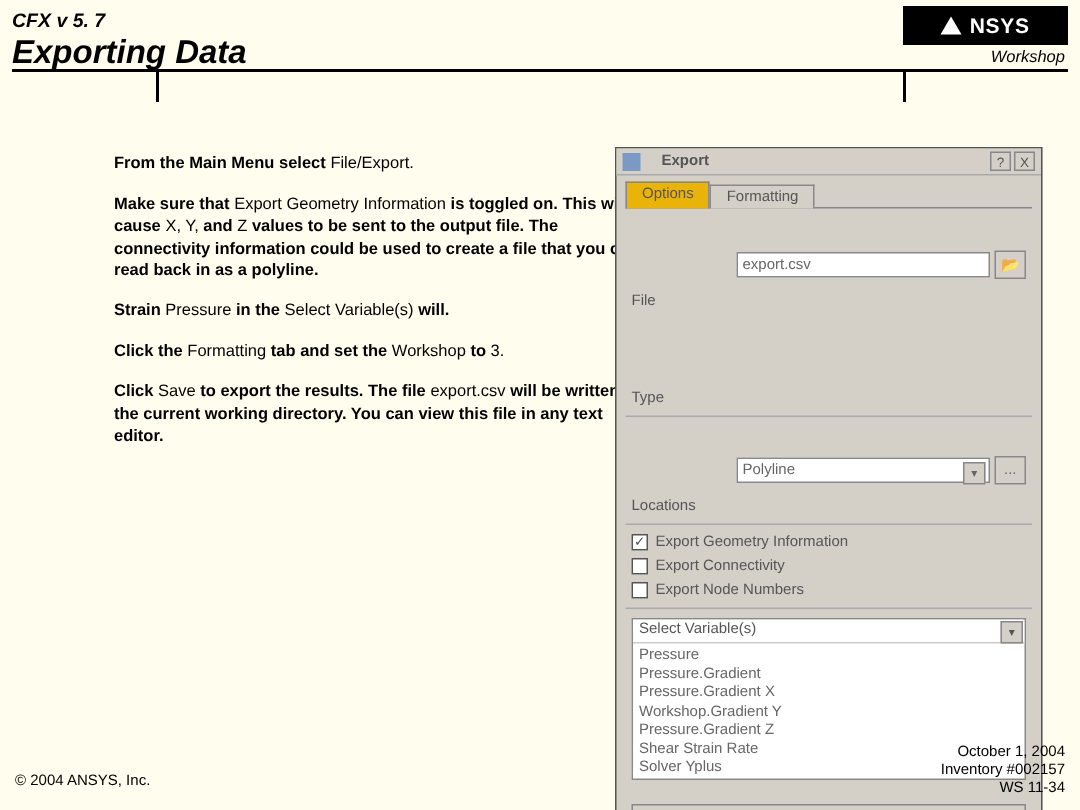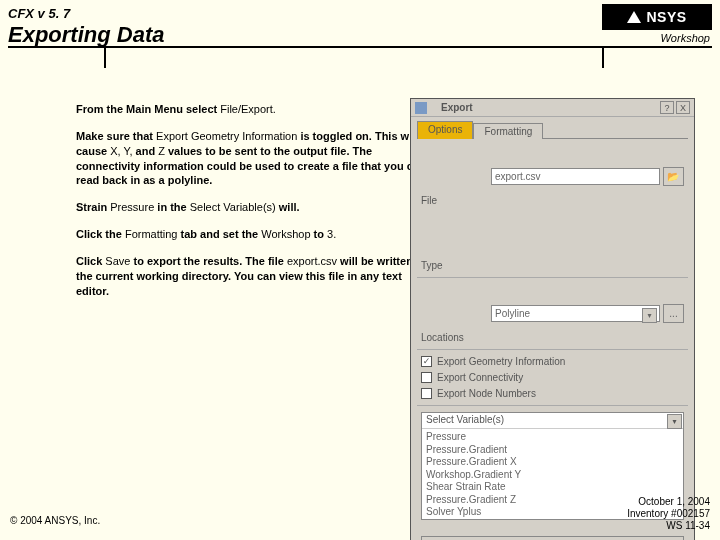--- a/index.html
+++ b/index.html
@@ -113,22 +113,22 @@
         <span>Export Node Numbers</span>
       </div>
     <div class="sep"></div>
     <div class="selvar">
       <div class="selvar-head">Select Variable(s)</div>
       <div class="selvar-list">
         <div>Pressure</div>
         <div>Pressure.Gradient</div>
         <div>Pressure.Gradient X</div>
         <div>Workshop.Gradient Y</div>
+        <div>Pressure.Gradient Z</div>
         <div>Shear Strain Rate</div>
-        <div>Pressure.Gradient Z</div>
         <div>Solver Yplus</div>
       </div>
     </div>
   </div>
   <div class="btns">
     <button>Save</button>
   </div>
 </div>
 
 <div class="footer-left">© 2004 ANSYS, Inc.</div>

